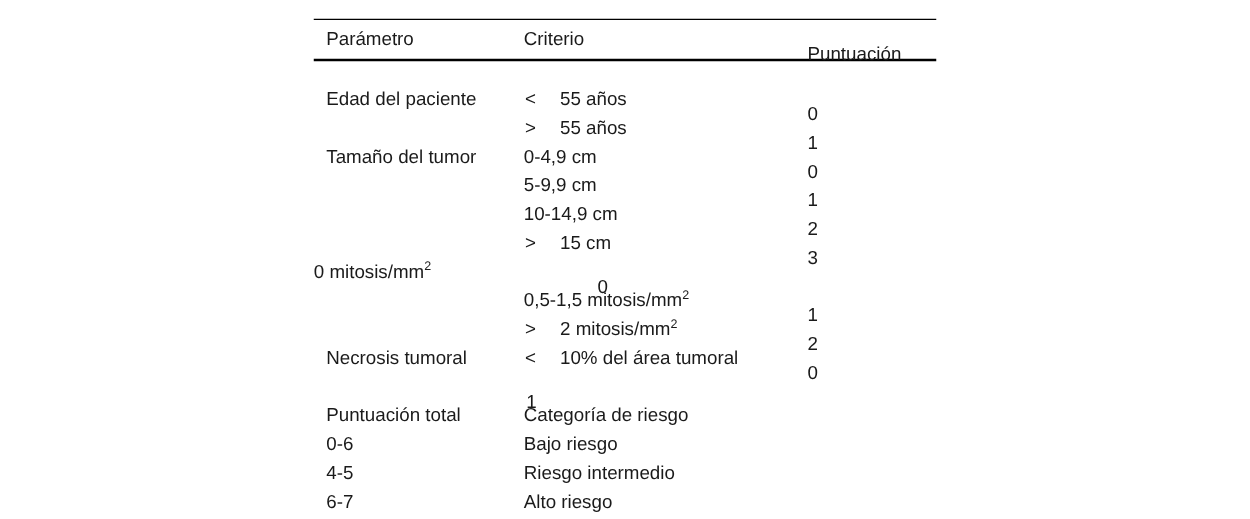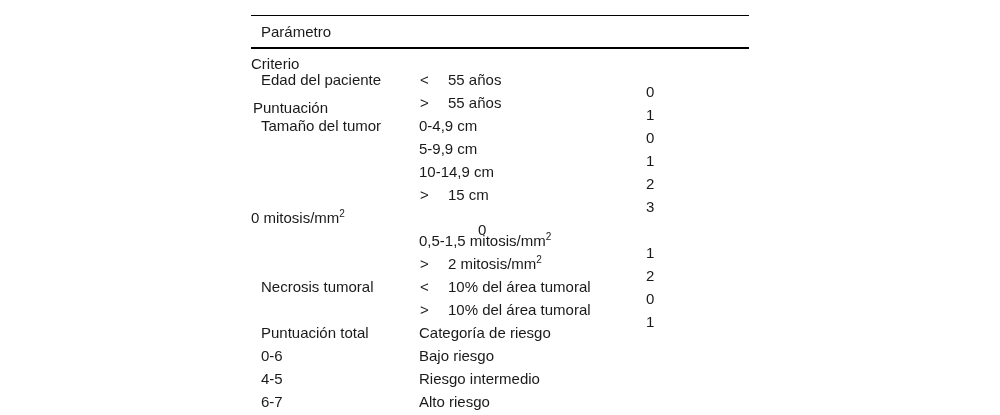--- a/index.html
+++ b/index.html
@@ -36,21 +36,20 @@
     }
     .row {
       display: flex;
       height: 23px;
       line-height: 23px;
       white-space: nowrap;
     }
     .header-row {
       height: 31px;
       line-height: 32px;
-      flex-direction: column;
     }
     .c1 { width: 168px; padding-left: 10px; box-sizing: border-box; }
     .c2 { width: 225px; box-sizing: border-box; }
     .c3 { width: 105px; box-sizing: border-box; padding-left: 2px; margin-top: 12px; }
     .op {
       display: inline-block;
       width: 29px;
       padding-left: 1px;
       box-sizing: border-box;
     }
@@ -131,21 +130,20 @@
     </div>
 
     <div class="row">
       <div class="c1">Necrosis tumoral</div>
       <div class="c2"><span class="op">&lt;</span><span>10% del área tumoral</span></div>
       <div class="c3">0</div>
     </div>
 
     <div class="row">
       <div class="c1"></div>
-      <div class="c2"><span class="op">&gt;</span><span>10% del área tumoral</span></div>
       <div class="c3">1</div>
     </div>
 
     <div class="row">
       <div class="c1">Puntuación total</div>
       <div class="c2">Categoría de riesgo</div>
       <div class="c3"></div>
     </div>
 
     <div class="row">

